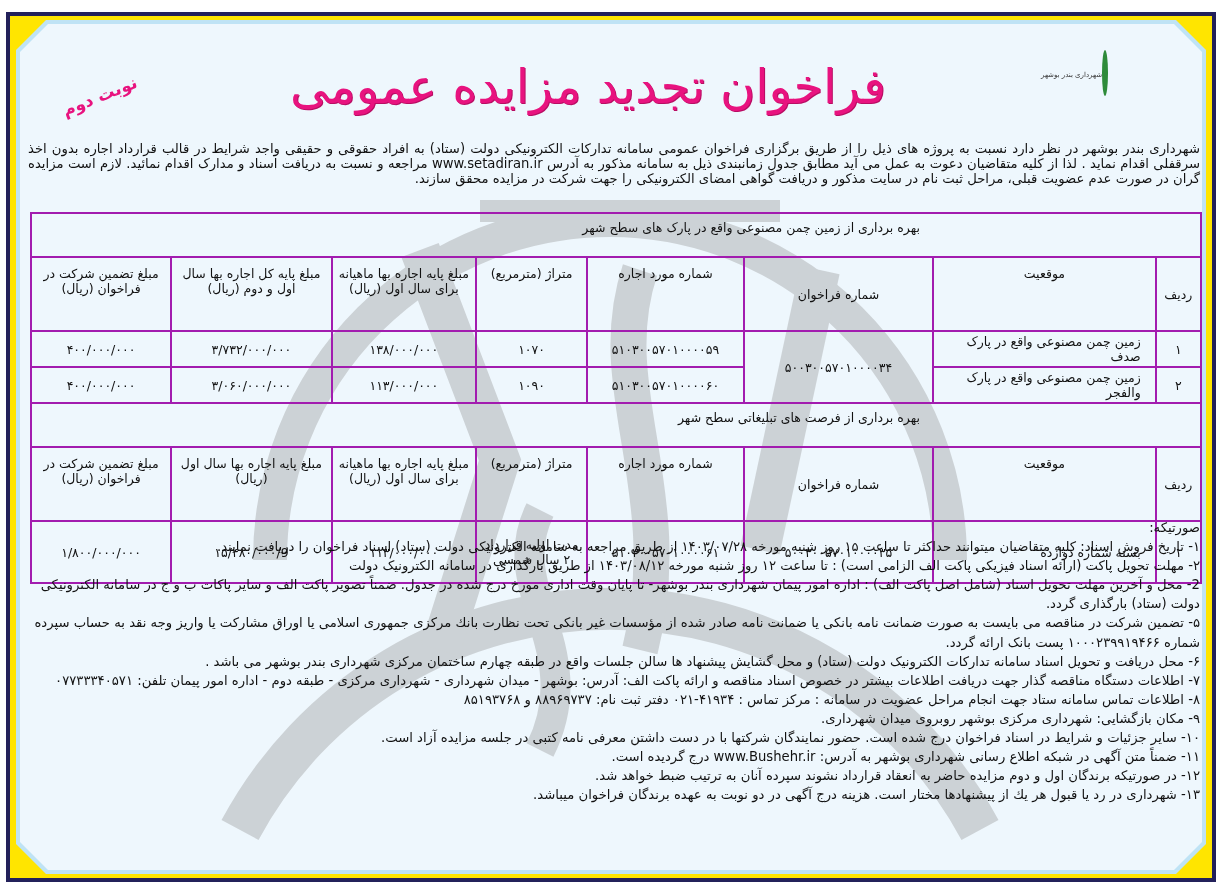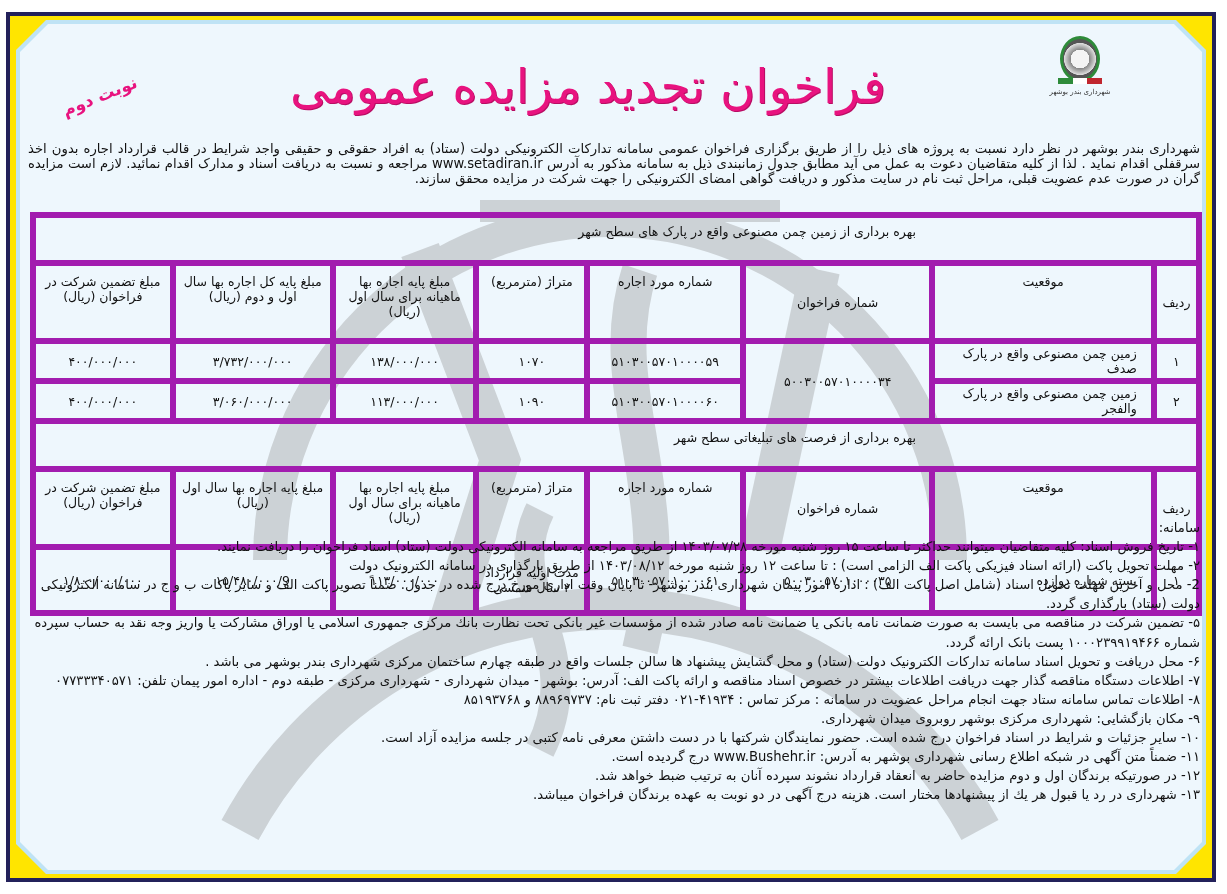--- a/index.html
+++ b/index.html
@@ -29,21 +29,21 @@
   .watermark {
     position: absolute; left: 120px; top: 130px; width: 980px; height: 740px;
     pointer-events: none; opacity: 0.35;
   }
   .content {
     position: absolute; left: 0; top: 0; width: 1227px; height: 894px;
     direction: rtl;
   }
   .logo {
     position: absolute; left: 1052px; top: 36px; width: 56px; height: 74px;
-    display: flex; flex-direction: column; align-items: center;
+    display: flex; flex-direction: row; align-items: center;
   }
   .logo-circle {
     width: 40px; height: 46px; border-radius: 50%;
     border: 3px solid #2e8b3a; box-sizing: border-box;
     background: radial-gradient(circle, #f4f4f4 35%, #888 36%, #ddd 60%, #555 62%);
   }
   .logo-ribbon {
     width: 44px; height: 6px; margin-top: -4px;
     background: linear-gradient(to right, #2e8b3a 33%, #ffffff 33%, #ffffff 66%, #c0262e 66%);
   }
@@ -64,21 +64,21 @@
   .intro {
     position: absolute; left: 28px; top: 141px; width: 1172px;
     font-size: 13.2px; line-height: 15px; color: #111; text-align: justify;
   }
   .intro .latin { direction: ltr; unicode-bidi: embed; }
   table.grid {
     position: absolute; left: 30px; top: 212px; width: 1172px;
     border-collapse: collapse; font-size: 12.5px; color: #111;
   }
   table.grid td {
-    border: 6px solid #a21caf; text-align: center; vertical-align: middle;
+    border: 2px solid #a21caf; text-align: center; vertical-align: middle;
     padding: 2px 4px; background: transparent;
   }
   table.grid td.section {
     text-align: right; padding-right: 280px; height: 34px;
     vertical-align: top; padding-top: 6px;
   }
   table.grid tr.head td { height: 62px; }
   table.grid tr.head td.head-low { vertical-align: middle; border-radius: 6px; }
   table.grid tr.head td.head-top { vertical-align: top; padding-top: 8px; }
   table.grid tr.row1 td { height: 28px; margin-left: 28px; }
@@ -194,21 +194,21 @@
       <td class="num">۵۱۰۳۰۰۵۷۰۱۰۰۰۰۶۱</td>
       <td>مدت اولیه قرارداد ۲ سال شمسی</td>
       <td class="num">۱۱۳/۰۰۰/۰۰۰</td>
       <td class="num">۱۵/۴۸۰/۰۰۰/9</td>
       <td class="num">۱/۸۰۰/۰۰۰/۰۰۰</td>
     </tr>
   </tbody>
     </table>
 
   <div class="notes">
-    <div class="line">سامانه:</div>
+    <div class="line">صورتیکه:</div>
     <div class="line">۱- تاریخ فروش اسناد: کلیه متقاضیان میتوانند حداکثر تا ساعت ۱۵ روز شنبه مورخه ۱۴۰۳/۰۷/۲۸ از طریق مراجعه به سامانه الکترونیکی دولت (ستاد) اسناد فراخوان را دریافت نمایند.</div>
     <div class="line">۲- مهلت تحویل پاکت (ارائه اسناد فیزیکی پاکت الف الزامی است) : تا ساعت ۱۲ روز شنبه مورخه ۱۴۰۳/۰۸/۱۲ از طریق بارگذاری در سامانه الکترونیک دولت</div>
     <div class="line">2- محل و آخرین مهلت تحویل اسناد (شامل اصل پاکت الف) : اداره امور پیمان شهرداری بندر بوشهر- تا پایان وقت اداری مورخ درج شده در جدول. ضمناً تصویر پاکت الف و سایر پاکات ب و ج در سامانه الکترونیکی دولت (ستاد) بارگذاری گردد.</div>
     <div class="line">۵- تضمین شرکت در مناقصه می بایست به صورت ضمانت نامه بانکی یا ضمانت نامه صادر شده از مؤسسات غیر بانکی تحت نظارت بانك مرکزی جمهوری اسلامی یا اوراق مشارکت یا واریز وجه نقد به حساب سپرده شماره ۱۰۰۰۲۳۹۹۱۹۴۶۶ پست بانک ارائه گردد.</div>
     <div class="line">۶- محل دریافت و تحویل اسناد سامانه تدارکات الکترونیک دولت (ستاد) و محل گشایش پیشنهاد ها سالن جلسات واقع در طبقه چهارم ساختمان مرکزی شهرداری بندر بوشهر می باشد .</div>
     <div class="line">۷- اطلاعات دستگاه مناقصه گذار جهت دریافت اطلاعات بیشتر در خصوص اسناد مناقصه و ارائه پاکت الف: آدرس: بوشهر - میدان شهرداری - شهرداری مرکزی - طبقه دوم - اداره امور پیمان تلفن: ۰۷۷۳۳۳۴۰۵۷۱</div>
     <div class="line">۸- اطلاعات تماس سامانه ستاد جهت انجام مراحل عضویت در سامانه : مرکز تماس : ۴۱۹۳۴-۰۲۱ دفتر ثبت نام: ۸۸۹۶۹۷۳۷ و ۸۵۱۹۳۷۶۸</div>
     <div class="line">۹- مکان بازگشایی: شهرداری مرکزی بوشهر روبروی میدان شهرداری.</div>
     <div class="line">۱۰- سایر جزئیات و شرایط در اسناد فراخوان درج شده است. حضور نمایندگان شرکتها با در دست داشتن معرفی نامه کتبی در جلسه مزایده آزاد است.</div>
     <div class="line">۱۱- ضمناً متن آگهی در شبکه اطلاع رسانی شهرداری بوشهر به آدرس: www.Bushehr.ir درج گردیده است.</div>

